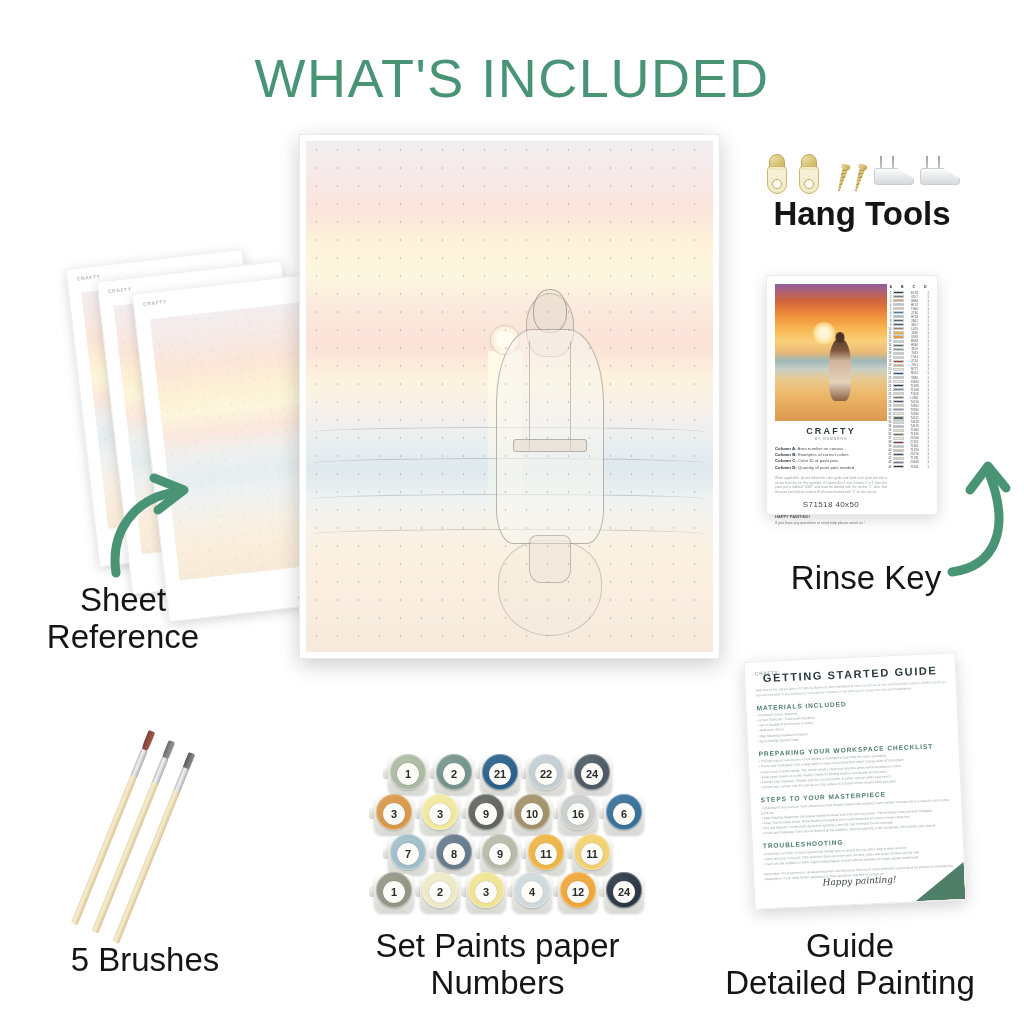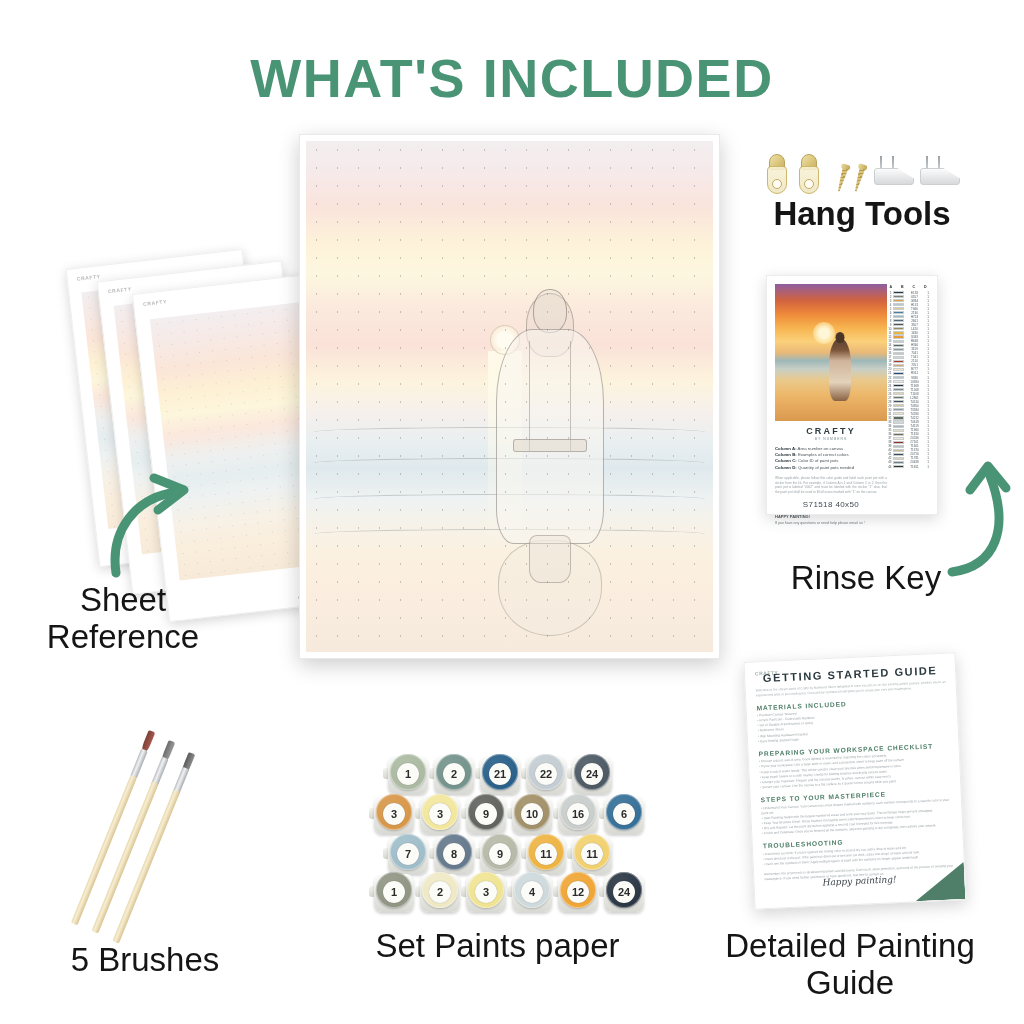--- a/index.html
+++ b/index.html
@@ -8,21 +8,21 @@
     background: #ffffff;
     font-family: "Liberation Sans", sans-serif;
     overflow: hidden;
   }
   #stage { position: relative; width: 1024px; height: 1024px; background: #fff; }
 
   
   .title {
     position: absolute; left: 0; top: 47px; width: 1024px;
     text-align: center;
-    font-size: 54px; font-weight: 700; letter-spacing: 1.5px;
+    font-size: 54px; font-weight: 400; letter-spacing: 1.5px;
     color: #4a9476;
   }
 
   
   .label {
     position: absolute; text-align: center;
     font-size: 33px; color: #151515; line-height: 1.12;
     font-weight: 400;
   }
 
@@ -922,20 +922,21 @@
           <div class="pot-tab"></div>
           <div class="pot-base"></div>
           <div class="pot-lid" style="background:radial-gradient(circle at 35% 30%, #24303fdd, #24303f)"></div>
           <div class="pot-num">24</div>
         </div>
       </div>
     </div>
 
   <div class="label" style="left:330px; top:928px; width:335px;">
     <div>Set Paints paper</div>
+    <div>Numbers</div>
   </div>
 
   <div class="guide">
     <div class="g-brand">CRAFTY</div>
     <div class="g-title">GETTING STARTED GUIDE</div>
     <div class="g-intro">Welcome to the vibrant world of Crafty by Numbers! We're delighted to have you join us on this exciting artistic journey, whether you're an experienced artist or just starting out. Our paint-by-numbers kit will allow you to create your very own masterpiece.</div>
     <div id="guide-sections">
         <div class="g-h">MATERIALS INCLUDED</div>
         <div class="g-li">• Premium Canvas Textured</div>
         <div class="g-li">• Acrylic Paint Set - Coded with Numbers</div>
@@ -960,17 +961,17 @@
         <div class="g-li">• Paint feels too thick: If you've opened the mixing color to sit and dry out, add a drop of water and stir.</div>
         <div class="g-li">• Paint dried out in the pot: If the paint has dried out or become too thick, add a few drops of water and stir well.</div>
         <div class="g-li">• Can't see the numbers in them: Apply multiple layers of paint until the numbers no longer appear underneath.</div>
         <div class="g-li" style="margin-top: 5px;">Remember, the art process is all about enjoyment and discovery. Don't rush, allow perfection, and work at the process of creating your masterpiece. If you need further assistance or have questions, feel free to contact us.</div>
       </div>
     <div class="g-sign">Happy painting!</div>
     <div class="g-leaf"></div>
   </div>
 
   <div class="label" style="left:690px; top:928px; width:320px;">
+    <div>Guide</div>
     <div>Detailed Painting</div>
-    <div>Guide</div>
   </div>
 
 </div>
 
 </body></html>

